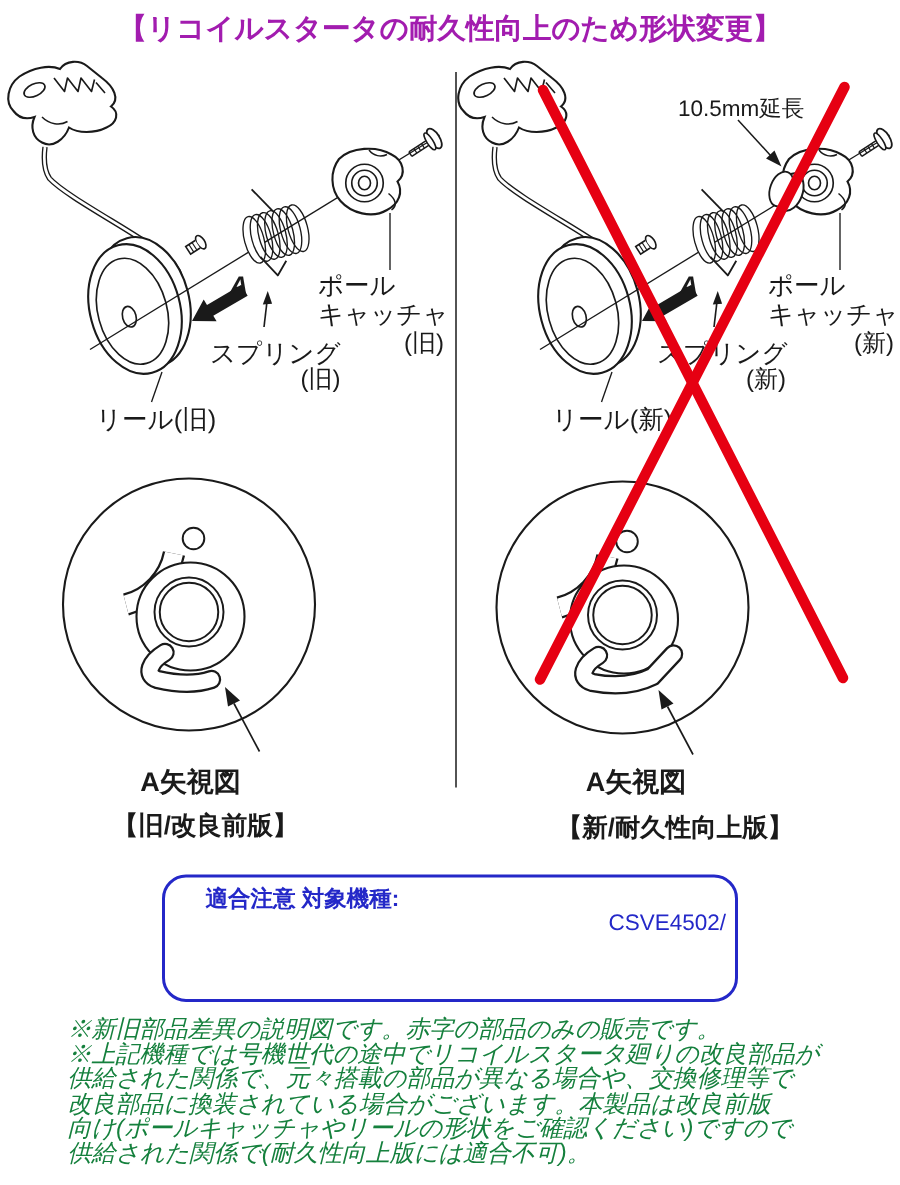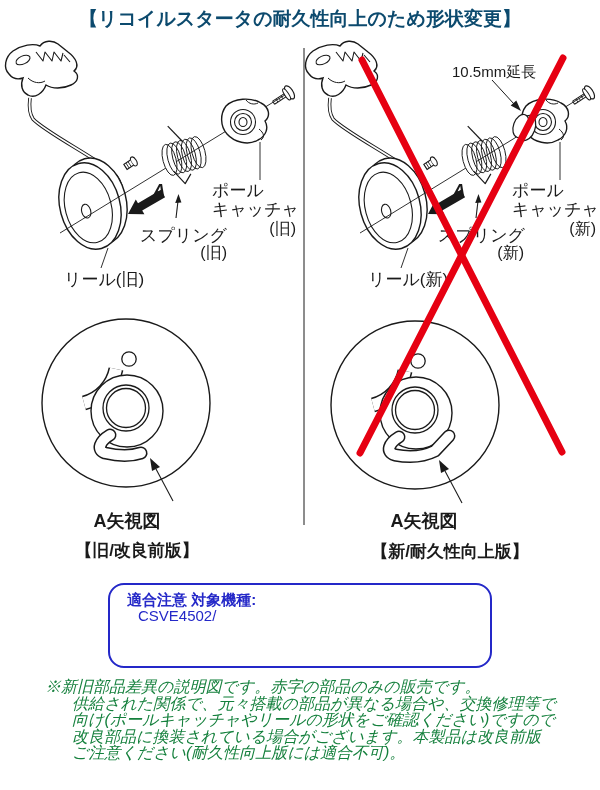--- a/index.html
+++ b/index.html
@@ -2,38 +2,38 @@
 <html><head>
 <meta charset="utf-8">
 <style>
   html,body{margin:0;padding:0;background:#fff;}
   .page{
     position:relative;width:600px;height:790px;background:#ffffff;overflow:hidden;
     font-family:"Liberation Sans",sans-serif;color:#1a1a1a;
   }
   .title{
     position:absolute;top:6px;left:0;width:600px;margin:0;
-    text-align:center;font-size:19px;font-weight:bold;color:#0c4a6e;
+    text-align:center;font-size:19px;font-weight:bold;color:#a21caf;
     letter-spacing:0;
   }
   svg.diagram{position:absolute;left:0;top:0;}
   svg.diagram text{font-family:"Liberation Sans",sans-serif;fill:#1a1a1a;}
   .notice-box{
     position:absolute;left:108px;top:583px;width:384px;height:85px;
     box-sizing:border-box;border:2.5px solid #2428c8;border-radius:16px;
-    color:#2428c8;font-size:15px;line-height:15.5px;padding:7px 6px 0 17px;
+    color:#2428c8;font-size:15px;line-height:15.5px;padding:7px 6px 0 27px;
     white-space:nowrap;
   }
   .notice-heading{font-weight:bold;}
-  .notice-line{margin-left:11px;}
+  .notice-line{margin-left:1px;text-align:right;}
   .footnotes{
     position:absolute;left:45px;top:679px;width:553px;
     color:#15803d;font-size:16px;line-height:16.6px;white-space:nowrap;font-style:italic;
   }
-  .foot-line.indent{margin-left:27px;}
+  .foot-line.indent{}
 </style>
 </head>
 <body>
 
 <div class="page">
 
   <h1 class="title">【リコイルスタータの耐久性向上のため形状変更】</h1>
 
   <svg class="diagram" width="600" height="578" viewBox="0 0 600 578">
 
@@ -184,19 +184,20 @@
     </g>
   </svg>
 
   <div class="notice-box">
     <div class="notice-heading">適合注意 対象機種:</div>
     <div class="notice-line">CSVE4502/</div>
   </div>
 
   <div class="footnotes">
     <div class="foot-line">※新旧部品差異の説明図です。赤字の部品のみの販売です。</div>
+    <div class="foot-line">※上記機種では号機世代の途中でリコイルスタータ廻りの改良部品が</div>
     <div class="foot-line indent">供給された関係で、元々搭載の部品が異なる場合や、交換修理等で</div>
+    <div class="foot-line indent">改良部品に換装されている場合がございます。本製品は改良前版</div>
     <div class="foot-line indent">向け(ポールキャッチャやリールの形状をご確認ください)ですので</div>
-    <div class="foot-line indent">改良部品に換装されている場合がございます。本製品は改良前版</div>
-    <div class="foot-line indent">ご注意ください(耐久性向上版には適合不可)。</div>
+    <div class="foot-line indent">供給された関係で(耐久性向上版には適合不可)。</div>
   </div>
 
 </div>
 
 </body></html>

